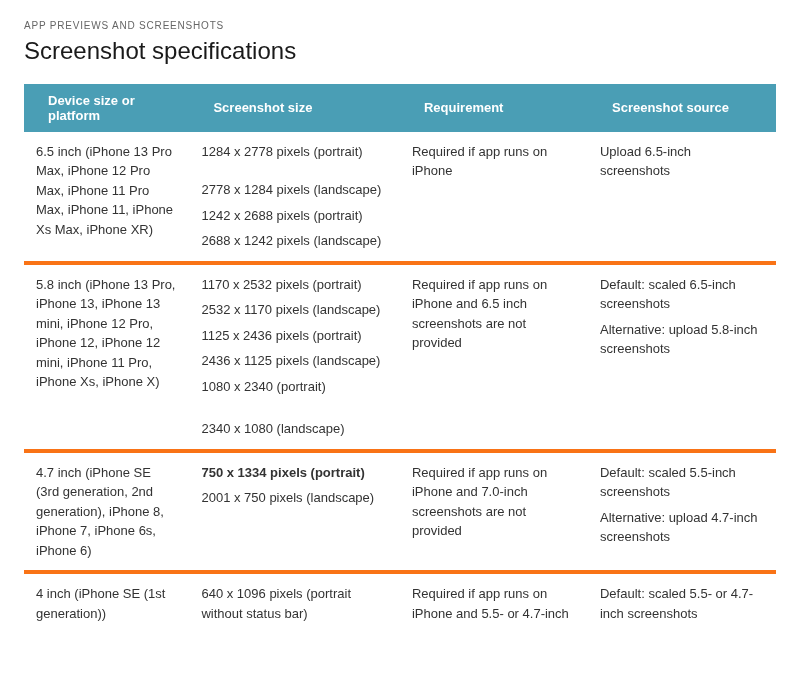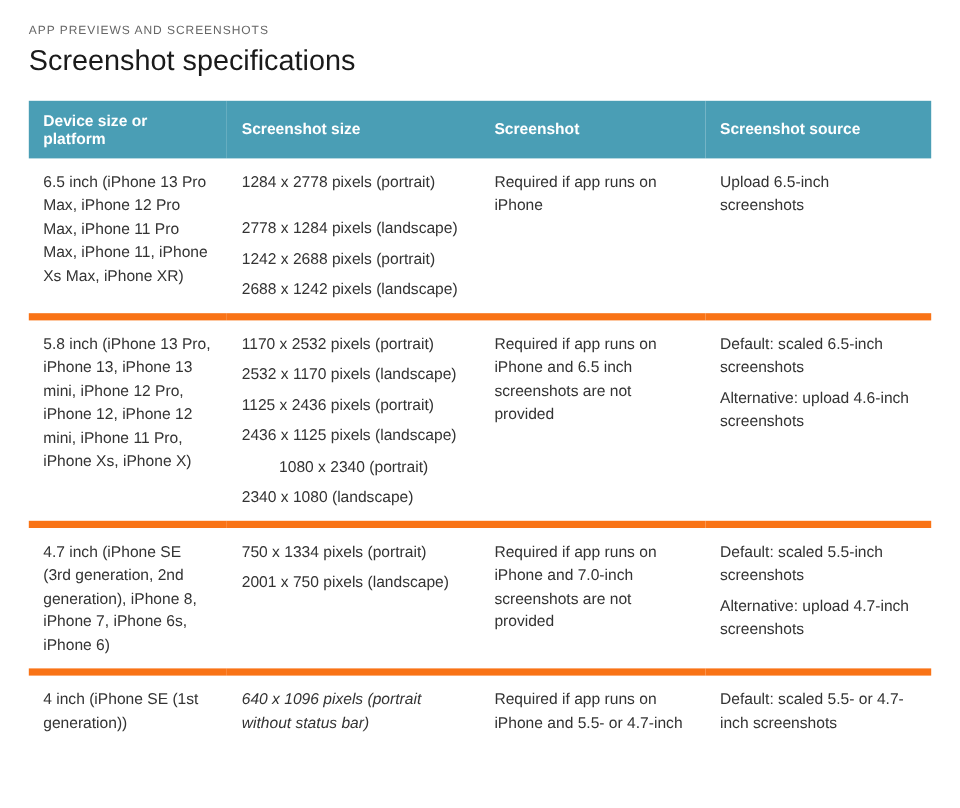--- a/index.html
+++ b/index.html
@@ -28,28 +28,28 @@
     table {
       width: 100%;
       border-collapse: collapse;
       font-size: 13px;
     }
     thead tr {
       background-color: #4a9eb5;
       color: #fff;
     }
     thead th {
-      padding: 9px 12px;
+      padding: 9px 24px;
       text-align: left;
       font-weight: 600;
       font-size: 13px;
       margin-left: 36px;
     }
     tbody tr {
-      border-bottom: 6px solid #f97316;
+      border-bottom: 4px solid #f97316;
       vertical-align: top;
     }
     tbody tr:last-child {
       border-bottom: none;
     }
     tbody td {
       padding: 10px 12px;
       line-height: 1.5;
       vertical-align: top;
     }
@@ -62,21 +62,21 @@
 <body>
 
 <p class="section-label">APP PREVIEWS AND SCREENSHOTS</p>
 <h1 class="page-title">Screenshot specifications</h1>
 
 <table>
   <thead>
     <tr>
       <th class="col-device">Device size or platform</th>
       <th class="col-size">Screenshot size</th>
-      <th class="col-req">Screenshot</th>
+      <th class="col-req">Requirement</th>
       <th class="col-source">Screenshot source</th>
     </tr>
   </thead>
   <tbody id="table-body">
   <tr>
         <td>6.5 inch (iPhone 13 Pro Max, iPhone 12 Pro Max, iPhone 11 Pro Max, iPhone 11, iPhone Xs Max, iPhone XR)</td>
         <td>
           <p style="margin-bottom: 19px;">1284 x 2778 pixels (portrait)</p>
           <p style="margin-bottom: 6px;">2778 x 1284 pixels (landscape)</p>
           <p style="margin-bottom: 6px;">1242 x 2688 pixels (portrait)</p>
@@ -87,45 +87,45 @@
           <p style="margin-bottom: 0px;">Upload 6.5-inch screenshots</p>
         </td>
       </tr>
       <tr>
         <td>5.8 inch (iPhone 13 Pro, iPhone 13, iPhone 13 mini, iPhone 12 Pro, iPhone 12, iPhone 12 mini, iPhone 11 Pro, iPhone Xs, iPhone X)</td>
         <td>
           <p style="margin-bottom: 6px;">1170 x 2532 pixels (portrait)</p>
           <p style="margin-bottom: 6px;">2532 x 1170 pixels (landscape)</p>
           <p style="margin-bottom: 6px;">1125 x 2436 pixels (portrait)</p>
           <p style="margin-bottom: 6px;">2436 x 1125 pixels (landscape)</p>
-          <p style="margin-bottom: 6px; text-align: center;">1080 x 2340 (portrait)</p>
+          <p style="margin-bottom: 23px;">1080 x 2340 (portrait)</p>
           <p style="margin-bottom: 0px;">2340 x 1080 (landscape)</p>
         </td>
         <td>Required if app runs on iPhone and 6.5 inch screenshots are not provided</td>
         <td>
           <p style="margin-bottom: 6px;">Default: scaled 6.5-inch screenshots</p>
-          <p style="margin-bottom: 0px;">Alternative: upload 4.6-inch screenshots</p>
+          <p style="margin-bottom: 0px;">Alternative: upload 5.8-inch screenshots</p>
         </td>
       </tr>
       <tr>
         <td>4.7 inch (iPhone SE (3rd generation, 2nd generation), iPhone 8, iPhone 7, iPhone 6s, iPhone 6)</td>
         <td>
-          <p style="margin-bottom: 6px;">750 x 1334 pixels (portrait)</p>
+          <p style="margin-bottom: 6px; font-weight: bold;">750 x 1334 pixels (portrait)</p>
           <p style="margin-bottom: 0px;">2001 x 750 pixels (landscape)</p>
         </td>
         <td>Required if app runs on iPhone and 7.0-inch screenshots are not provided</td>
         <td>
           <p style="margin-bottom: 6px;">Default: scaled 5.5-inch screenshots</p>
           <p style="margin-bottom: 0px;">Alternative: upload 4.7-inch screenshots</p>
         </td>
       </tr>
       <tr>
         <td>4 inch (iPhone SE (1st generation))</td>
         <td>
-          <p style="margin-bottom: 0px; font-style: italic;">640 x 1096 pixels (portrait without status bar)</p>
+          <p style="margin-bottom: 0px;">640 x 1096 pixels (portrait without status bar)</p>
         </td>
         <td>Required if app runs on iPhone and 5.5- or 4.7-inch</td>
         <td>
           <p style="margin-bottom: 0px;">Default: scaled 5.5- or 4.7-inch screenshots</p>
         </td>
       </tr>
     </tbody>
 </table>
 
 </body></html>

